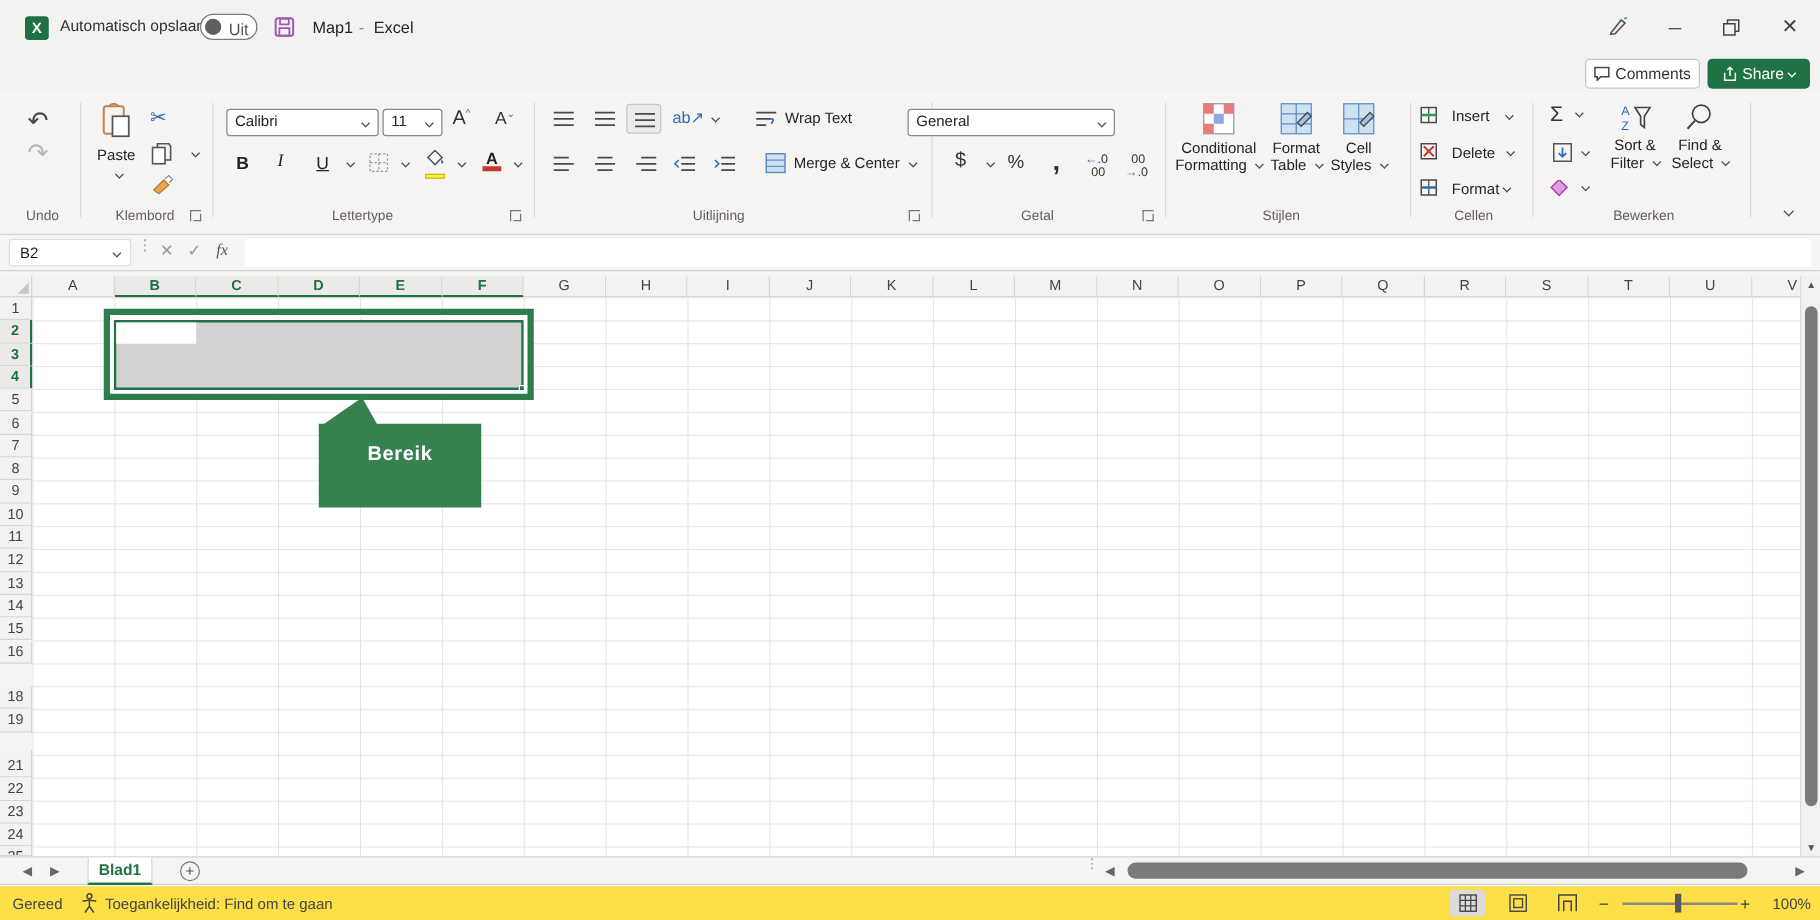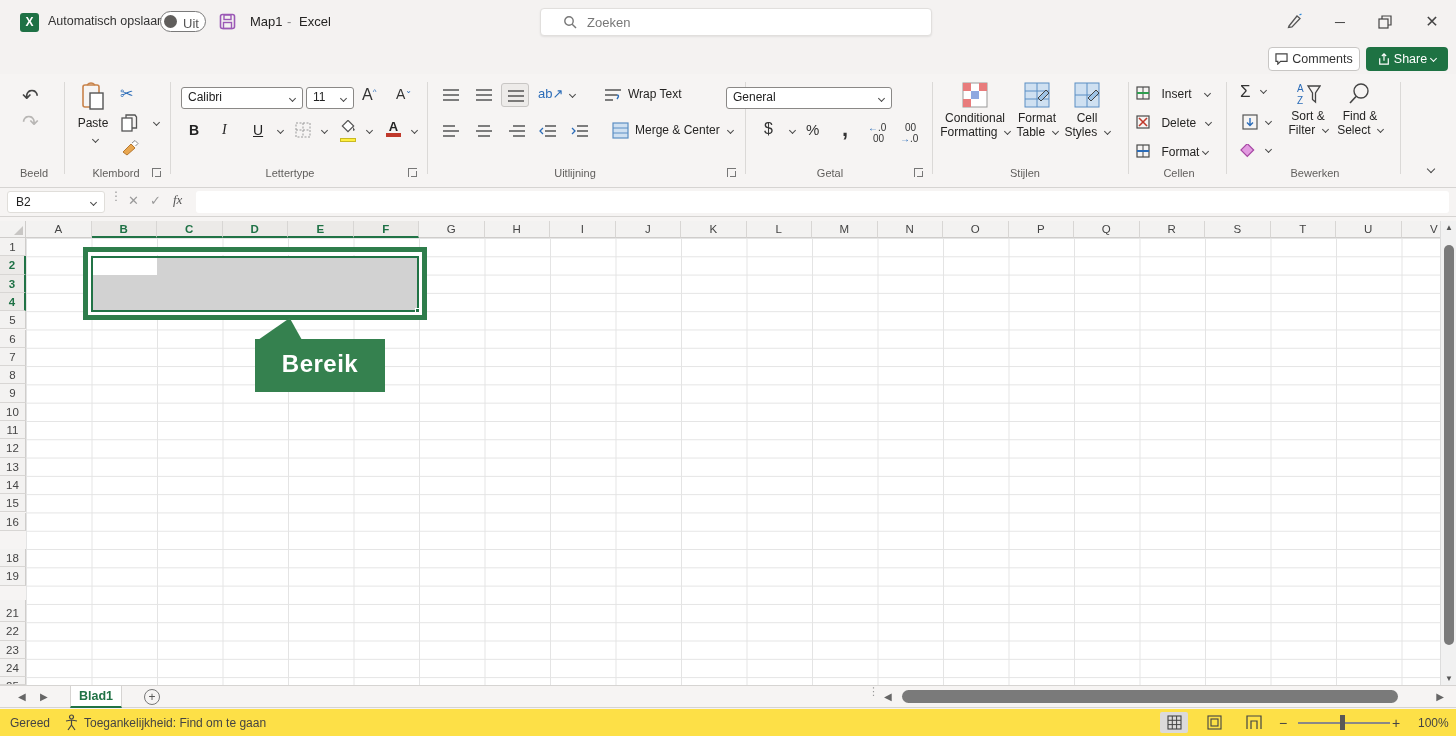--- a/index.html
+++ b/index.html
@@ -51,21 +51,21 @@
   .rowhdr{position:absolute;left:0;width:26px;font-size:11.5px;color:#444;text-align:center;background:#f3f2f1;border-bottom:1px solid #d8d6d4;border-right:1px solid #cfcdcb;overflow:hidden}
   .rowhdr.sel{color:#1e7145;background:#eceae8;border-right:2px solid #217346;font-weight:bold}
   .cells{left:26px;top:238px;width:1414px;height:447px;background:#fff;
     background-image:linear-gradient(to right,#e4e4e4 1px,transparent 1px),linear-gradient(to bottom,#e4e4e4 1px,transparent 1px);
     background-size:65.5px 18.3px}
   
   .selection{left:91px;top:256px;width:328px;height:56px;background:#d2d2d2;border:2px solid #217346}
   .activecell{position:absolute;left:0px;top:0px;width:64px;height:17px;background:#fff}
   .fillhandle{position:absolute;right:-4px;bottom:-4px;width:6px;height:6px;background:#217346;border:1px solid #fff}
   .annot{left:83px;top:247px;width:344px;height:73px;border:5px solid #2e7d4b;box-shadow:inset 0 0 0 3px #fff}
-  .callout{left:255px;top:339px;width:130px;height:53px;background:#35814f;color:#fff;font-weight:bold;font-size:24px;text-align:center;line-height:49px;letter-spacing:.5px}
+  .callout{left:255px;top:339px;width:130px;height:67px;background:#35814f;color:#fff;font-weight:bold;font-size:16px;text-align:center;line-height:49px;letter-spacing:.5px}
   .callout-ptr{left:258px;top:318px;width:44px;height:22px;background:#35814f;clip-path:polygon(72% 0,100% 100%,0 100%)}
   
   .vscroll{left:1440px;top:221px;width:16px;height:464px;background:#f1f1f1;border-left:1px solid #dcdcdc}
   .vthumb{position:absolute;left:3px;top:24px;width:10px;height:400px;background:#7a7a7a;border-radius:6px}
   .sarrow{position:absolute;font-size:8px;color:#555;left:4px}
   
   .sheetbar{left:0;top:685px;width:1456px;height:23px;background:#f6f4f3;border-top:1px solid #d6d4d2;border-bottom:1px solid #d6d4d2}
   .navarrow{position:absolute;top:5px;font-size:10px;color:#666}
   .sheettab{position:absolute;left:70px;top:0;width:52px;height:22px;background:#fff;border-left:1px solid #d6d4d2;border-right:1px solid #d6d4d2;border-bottom:2.5px solid #217346;color:#217346;font-weight:bold;font-size:12.5px;text-align:center;line-height:20px}
   .addsheet{position:absolute;left:144px;top:3px;width:16px;height:16px;border:1px solid #777;border-radius:50%;color:#555;font-size:12px;text-align:center;line-height:14px}
@@ -92,27 +92,20 @@
       <span class="toggle-label">Uit</span>
     </div>
     <svg class="abs" style="left:219px;top:13px" width="17" height="17" viewBox="0 0 17 17">
       <rect x="1.5" y="1.5" width="14" height="14" rx="2" fill="none" stroke="#9b59b6" stroke-width="1.6"></rect>
       <rect x="5" y="2" width="7" height="4.5" fill="none" stroke="#9b59b6" stroke-width="1.4"></rect>
       <rect x="4.5" y="9.5" width="8" height="6" fill="none" stroke="#9b59b6" stroke-width="1.4"></rect>
     </svg>
     <span class="abs doc-title" style="left:250px">Map1</span>
     <span class="abs doc-title" style="left:287px;color:#888">-</span>
     <span class="abs doc-title" style="left:299px">Excel</span>
-    <div class="abs searchbox">
-      <svg class="abs" style="left:22px;top:6px" width="15" height="15" viewBox="0 0 15 15">
-        <circle cx="6" cy="6" r="4.2" fill="none" stroke="#777" stroke-width="1.4"></circle>
-        <line x1="9.2" y1="9.2" x2="13" y2="13" stroke="#777" stroke-width="1.4"></line>
-      </svg>
-      <span class="ph">Zoeken</span>
-    </div>
     <svg class="abs" style="left:1286px;top:12px" width="18" height="18" viewBox="0 0 18 18">
       <path d="M3 14 L11 4 L14 6.5 L6 15 L2.5 15.5 Z" fill="none" stroke="#555" stroke-width="1.3"></path>
       <path d="M13.5 3 L15.5 2" stroke="#2b88d8" stroke-width="1.3"></path>
     </svg>
     <div class="abs win-btn" style="left:1328px">─</div>
     <svg class="abs" style="left:1378px;top:15px" width="14" height="14" viewBox="0 0 14 14">
       <rect x="1" y="4" width="9" height="9" fill="none" stroke="#444" stroke-width="1.2"></rect>
       <path d="M4 4 V1 H13 V10 H10" fill="none" stroke="#444" stroke-width="1.2"></path>
     </svg>
     <div class="abs win-btn" style="left:1420px;font-size:16px">✕</div>
@@ -129,21 +122,21 @@
         <path d="M2 6 V13 H12 V6" fill="none" stroke="#fff" stroke-width="1.4"></path>
         <path d="M7 9 V1.5 M4.5 3.5 L7 1 L9.5 3.5" fill="none" stroke="#fff" stroke-width="1.4"></path>
       </svg><span>Share</span><span class="chev sm" style="border-color:#fff"></span>
     </div>
   </div>
 
   <div class="abs ribbon">
 
     <div class="abs" style="left:22px;top:10px;font-size:20px;color:#444">↶</div>
     <div class="abs" style="left:22px;top:36px;font-size:20px;color:#b8b6b4">↷</div>
-    <div class="grp-label" style="left:8px;width:52px">Beeld</div>
+    <div class="grp-label" style="left:8px;width:52px">Undo</div>
     <div class="vdiv" style="left:64px"></div>
 
     <div class="abs" style="left:70px;top:8px;width:46px;text-align:center">
       <svg width="24" height="30" viewBox="0 0 24 30">
         <rect x="2" y="3" width="16" height="22" rx="2" fill="none" stroke="#c8824a" stroke-width="1.6"></rect>
         <path d="M6 3 Q10 -1 14 3" fill="none" stroke="#c8824a" stroke-width="1.6"></path>
         <rect x="9" y="11" width="13" height="16" fill="#fff" stroke="#555" stroke-width="1.4"></rect>
       </svg>
       <div class="rbtn-txt">Paste</div>
       <span class="chev sm"></span>

